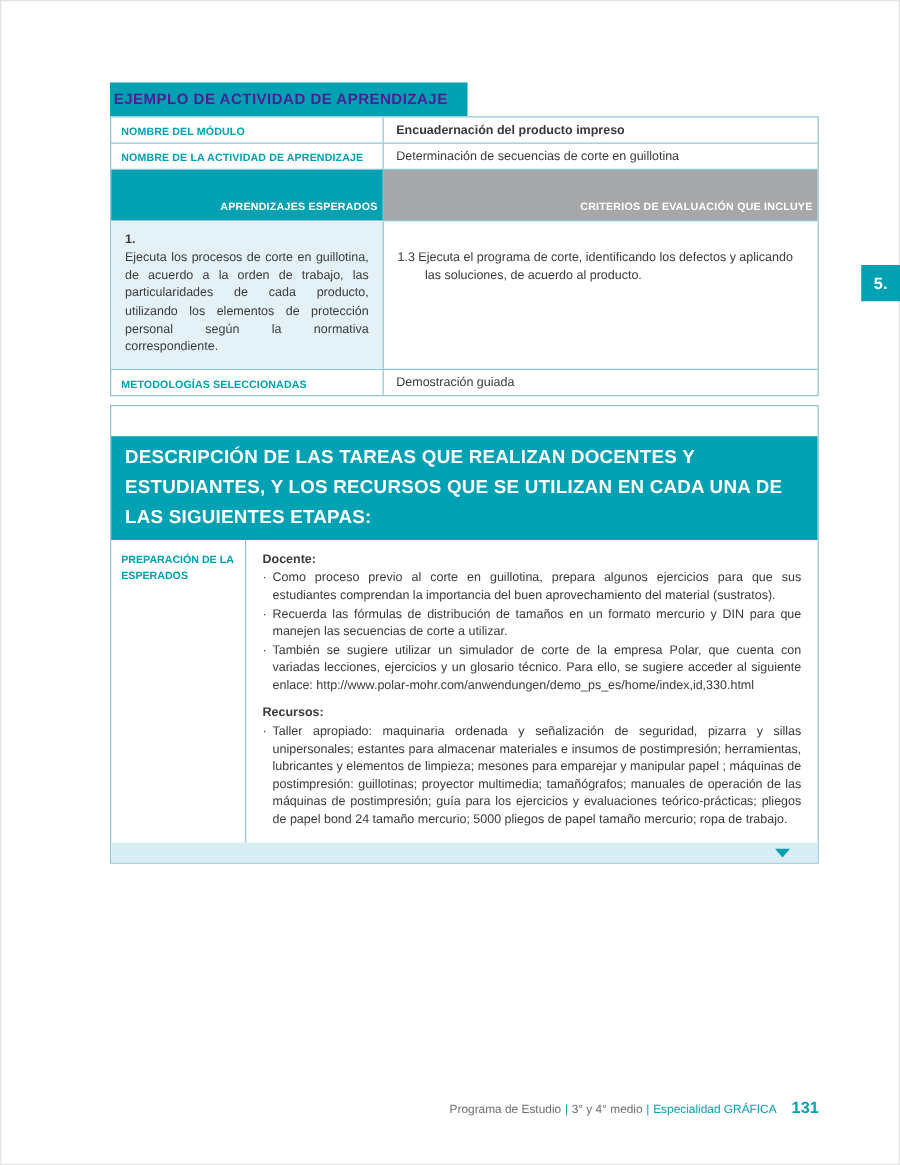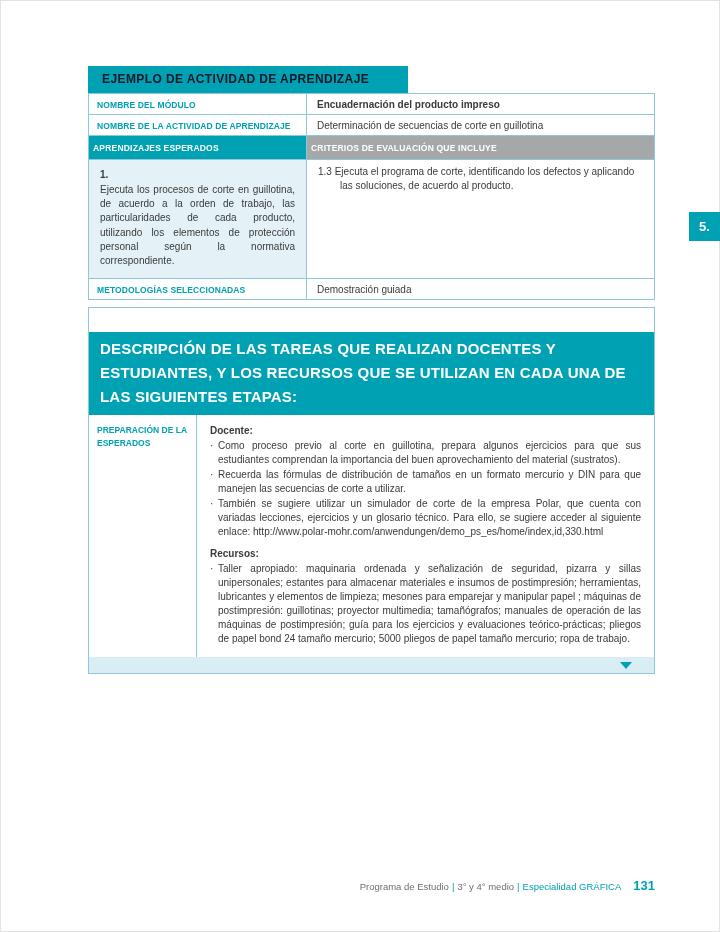--- a/index.html
+++ b/index.html
@@ -14,48 +14,48 @@
   *{margin:0;padding:0;box-sizing:border-box;}
   html,body{background:#fff;}
   body{font-family:"Liberation Sans", sans-serif;}
   .page{
     position:relative;width:720px;height:932px;background:#ffffff;
     box-shadow:inset 0 0 0 1px #e3e3e3;overflow:hidden;
   }
   .content{position:absolute;left:88px;top:66px;width:567px;}
 
   .banner{
-    background:var(--teal);color:#0f172a;font-weight:bold;font-size:12px;
-    letter-spacing:.4px;width:320px;height:27px;line-height:27px;padding-left:14px;
+    background:var(--teal);color:#4c1d95;font-weight:bold;font-size:12px;
+    letter-spacing:.4px;width:286px;height:27px;line-height:27px;padding-left:3px;
   }
 
   .tbl{border:1px solid var(--border);background:#fff;}
   .row{display:grid;grid-template-columns:218px 1fr;border-bottom:1px solid var(--border);}
   .row:last-child{border-bottom:none;}
   .cell-label{
     padding:5px 8px 4px;color:var(--teal);font-size:8.5px;font-weight:bold;
     letter-spacing:.1px;border-right:1px solid var(--border);display:flex;align-items:center;
   }
   .cell-value{padding:5px 10px 4px;color:var(--ink);font-size:10px;display:flex;align-items:center;}
   .v-bold{font-weight:bold;}
 
   .hdr-cell{
     color:#fff;font-weight:bold;font-size:8.5px;letter-spacing:.2px;
-    text-align:left;padding:7px 4px 6px;
+    text-align:right;padding:24px 4px 6px;
   }
   .hdr-left{background:var(--teal);border-right:1px solid var(--border);}
   .hdr-right{background:var(--gray-header);}
 
   .learn-cell{
     background:var(--light-blue);padding:9px 11px;border-right:1px solid var(--border);
     font-size:10px;color:var(--ink);min-height:118px;
   }
   .learn-num{font-weight:bold;margin-bottom:3px;}
   .learn-text{text-align:justify;line-height:1.42;}
-  .crit-cell{padding:5px 11px;font-size:10px;color:var(--ink);}
+  .crit-cell{padding:23px 11px;font-size:10px;color:var(--ink);}
   .crit-text{padding-left:22px;text-indent:-22px;line-height:1.42;}
 
   .gap{height:7px;}
 
   .tbl2{border:1px solid var(--border);background:#fff;}
   .band{
     background:var(--teal);color:#fff;font-weight:bold;font-size:15px;
     line-height:1.6;padding:5px 11px 6px;letter-spacing:.2px;margin-top:24px;
   }
   .prep-row{display:grid;grid-template-columns:108px 1fr;}

